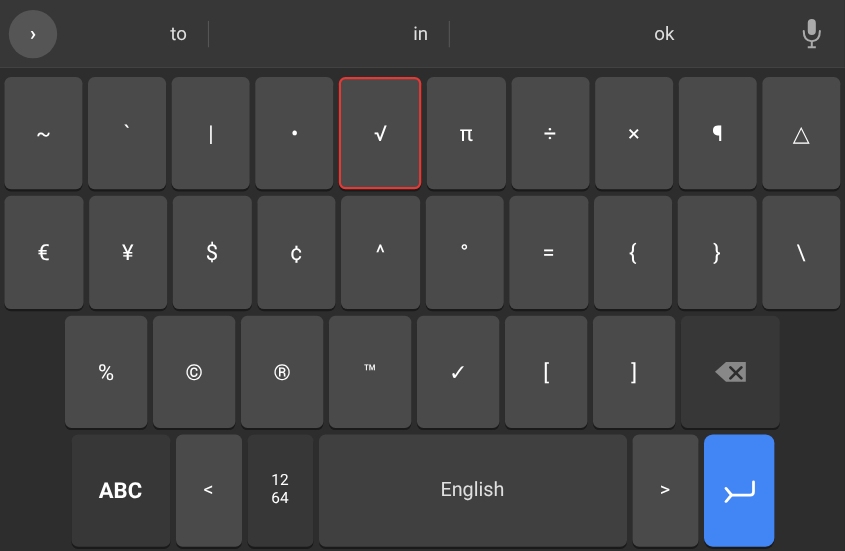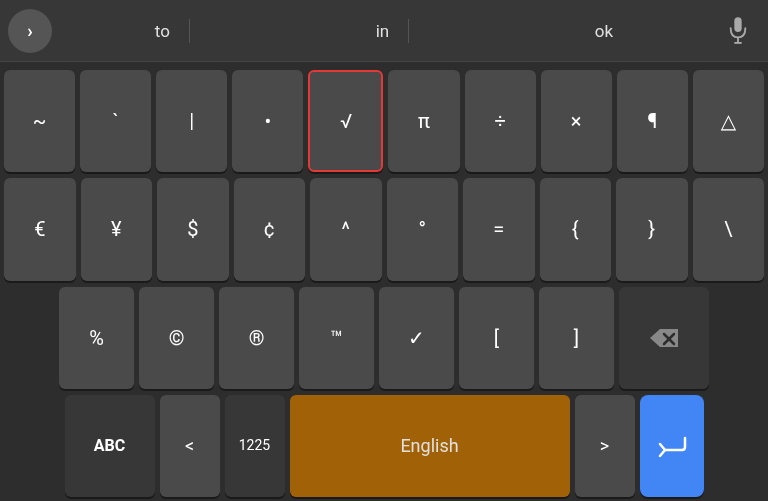--- a/index.html
+++ b/index.html
@@ -122,21 +122,21 @@
     }
 
     .key.wide {
       flex: 1.8;
       max-width: 120px;
     }
 
     .key.spacebar {
       flex: 4;
       max-width: 280px;
-      background: #a16207;
+      background: #404040;
       color: #e0e0e0;
       font-size: 16px;
     }
 
     .key.enter-key {
       background: #4285f4;
       border-radius: 8px;
       width: 64px;
       flex: none;
       min-width: 64px;
@@ -160,21 +160,21 @@
     }
 
     
     .row4 .key {
       font-size: 18px;
     }
 
     
     .stacked {
       display: flex;
-      flex-direction: row;
+      flex-direction: column;
       align-items: center;
       line-height: 1.1;
       font-size: 14px;
     }
   </style>
 </head>
 <body>
 
 <div class="suggestion-bar">
   <div class="chevron-btn">
@@ -288,30 +288,30 @@
     <div class="key backspace-key" style="flex:1.5; max-width:90px;">
       <svg width="32" height="22" viewBox="0 0 32 22" fill="none">
         <path d="M12 2 L2 11 L12 20 L30 20 L30 2 Z" fill="#888" rx="2"></path>
         <line x1="16" y1="7" x2="26" y2="17" stroke="#2d2d2d" stroke-width="2.5" stroke-linecap="round"></line>
         <line x1="26" y1="7" x2="16" y2="17" stroke="#2d2d2d" stroke-width="2.5" stroke-linecap="round"></line>
       </svg>
     </div>
   </div>
 
   <div class="key-row row4">
-    <div class="key action-key" style="flex:1.2; max-width:90px; font-size:16px;text-align:right;">
+    <div class="key action-key" style="flex:1.2; max-width:90px; font-size:20px;text-align:right;">
         <span>ABC</span>
       </div>
     <div class="key" style="max-width:52px;">
         <span>&lt;</span>
       </div>
     <div class="key dark" style="max-width:60px;">
       <div class="stacked">
         <span>12</span>
-        <span>25</span>
+        <span>64</span>
       </div>
     </div>
     <div class="key spacebar">
         <span>English</span>
       </div>
     <div class="key" style="max-width:52px;">
         <span>&gt;</span>
       </div>
     <div class="key enter-key">
       <svg width="30" height="22" viewBox="0 0 30 22" fill="white">

